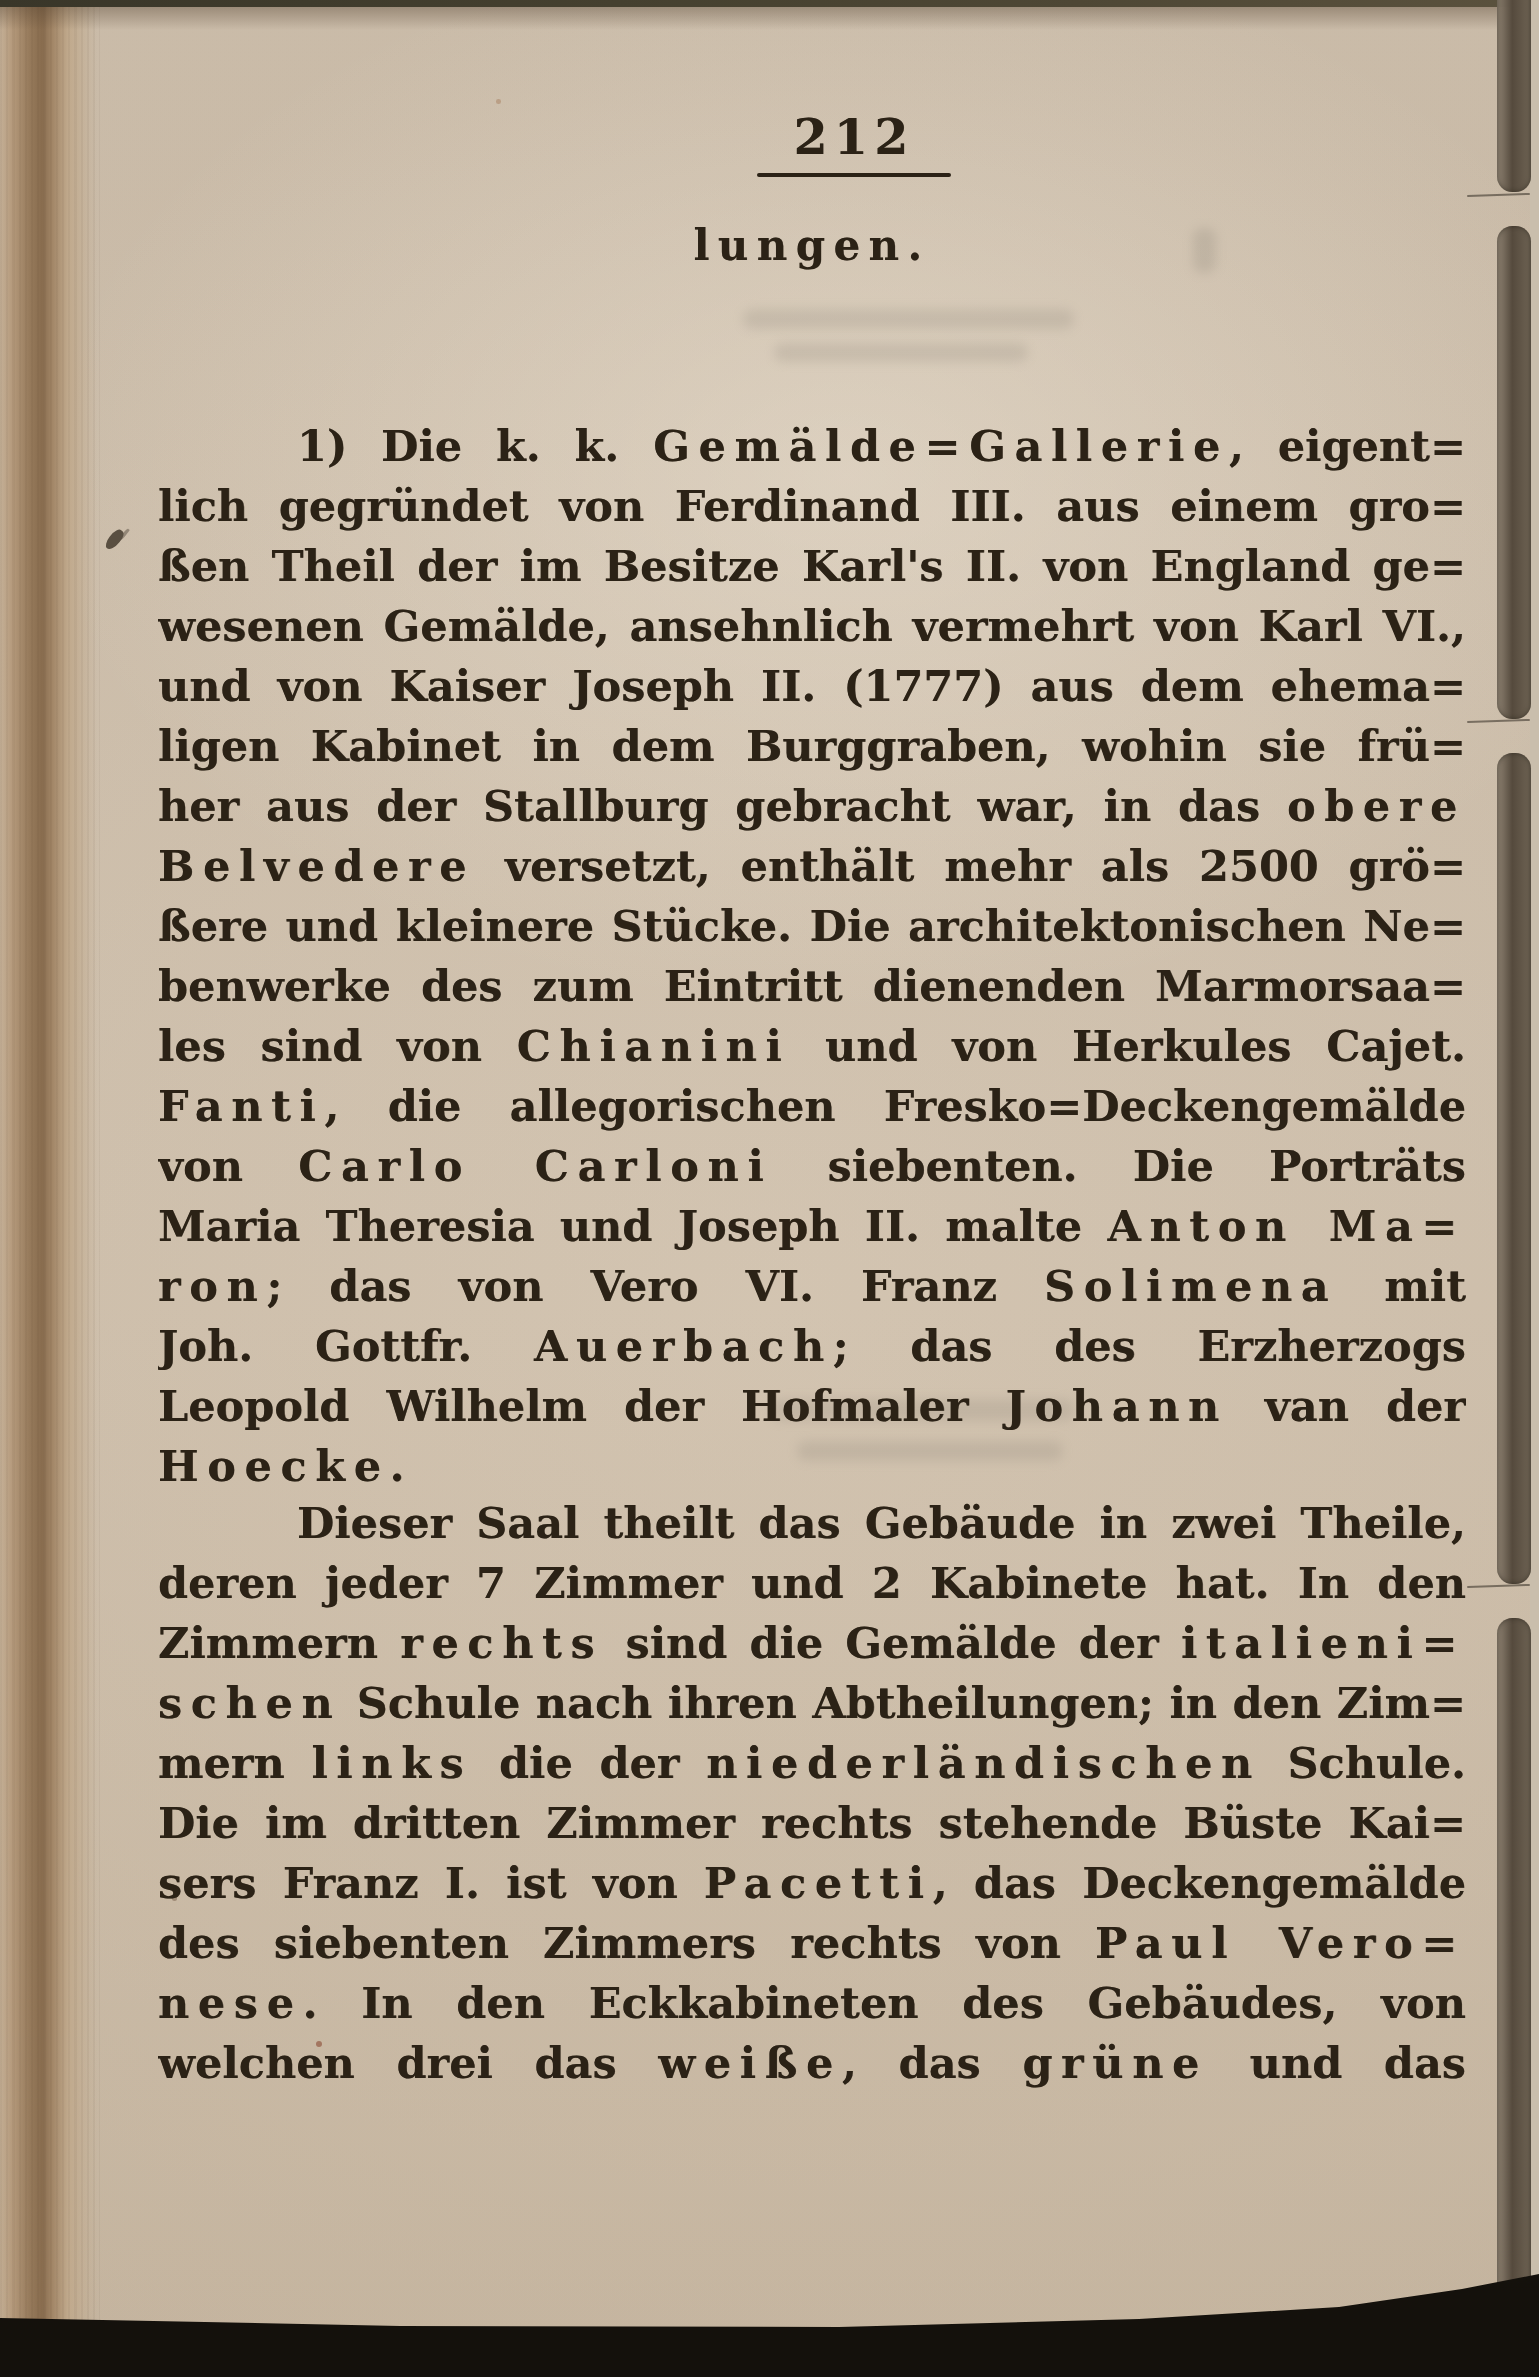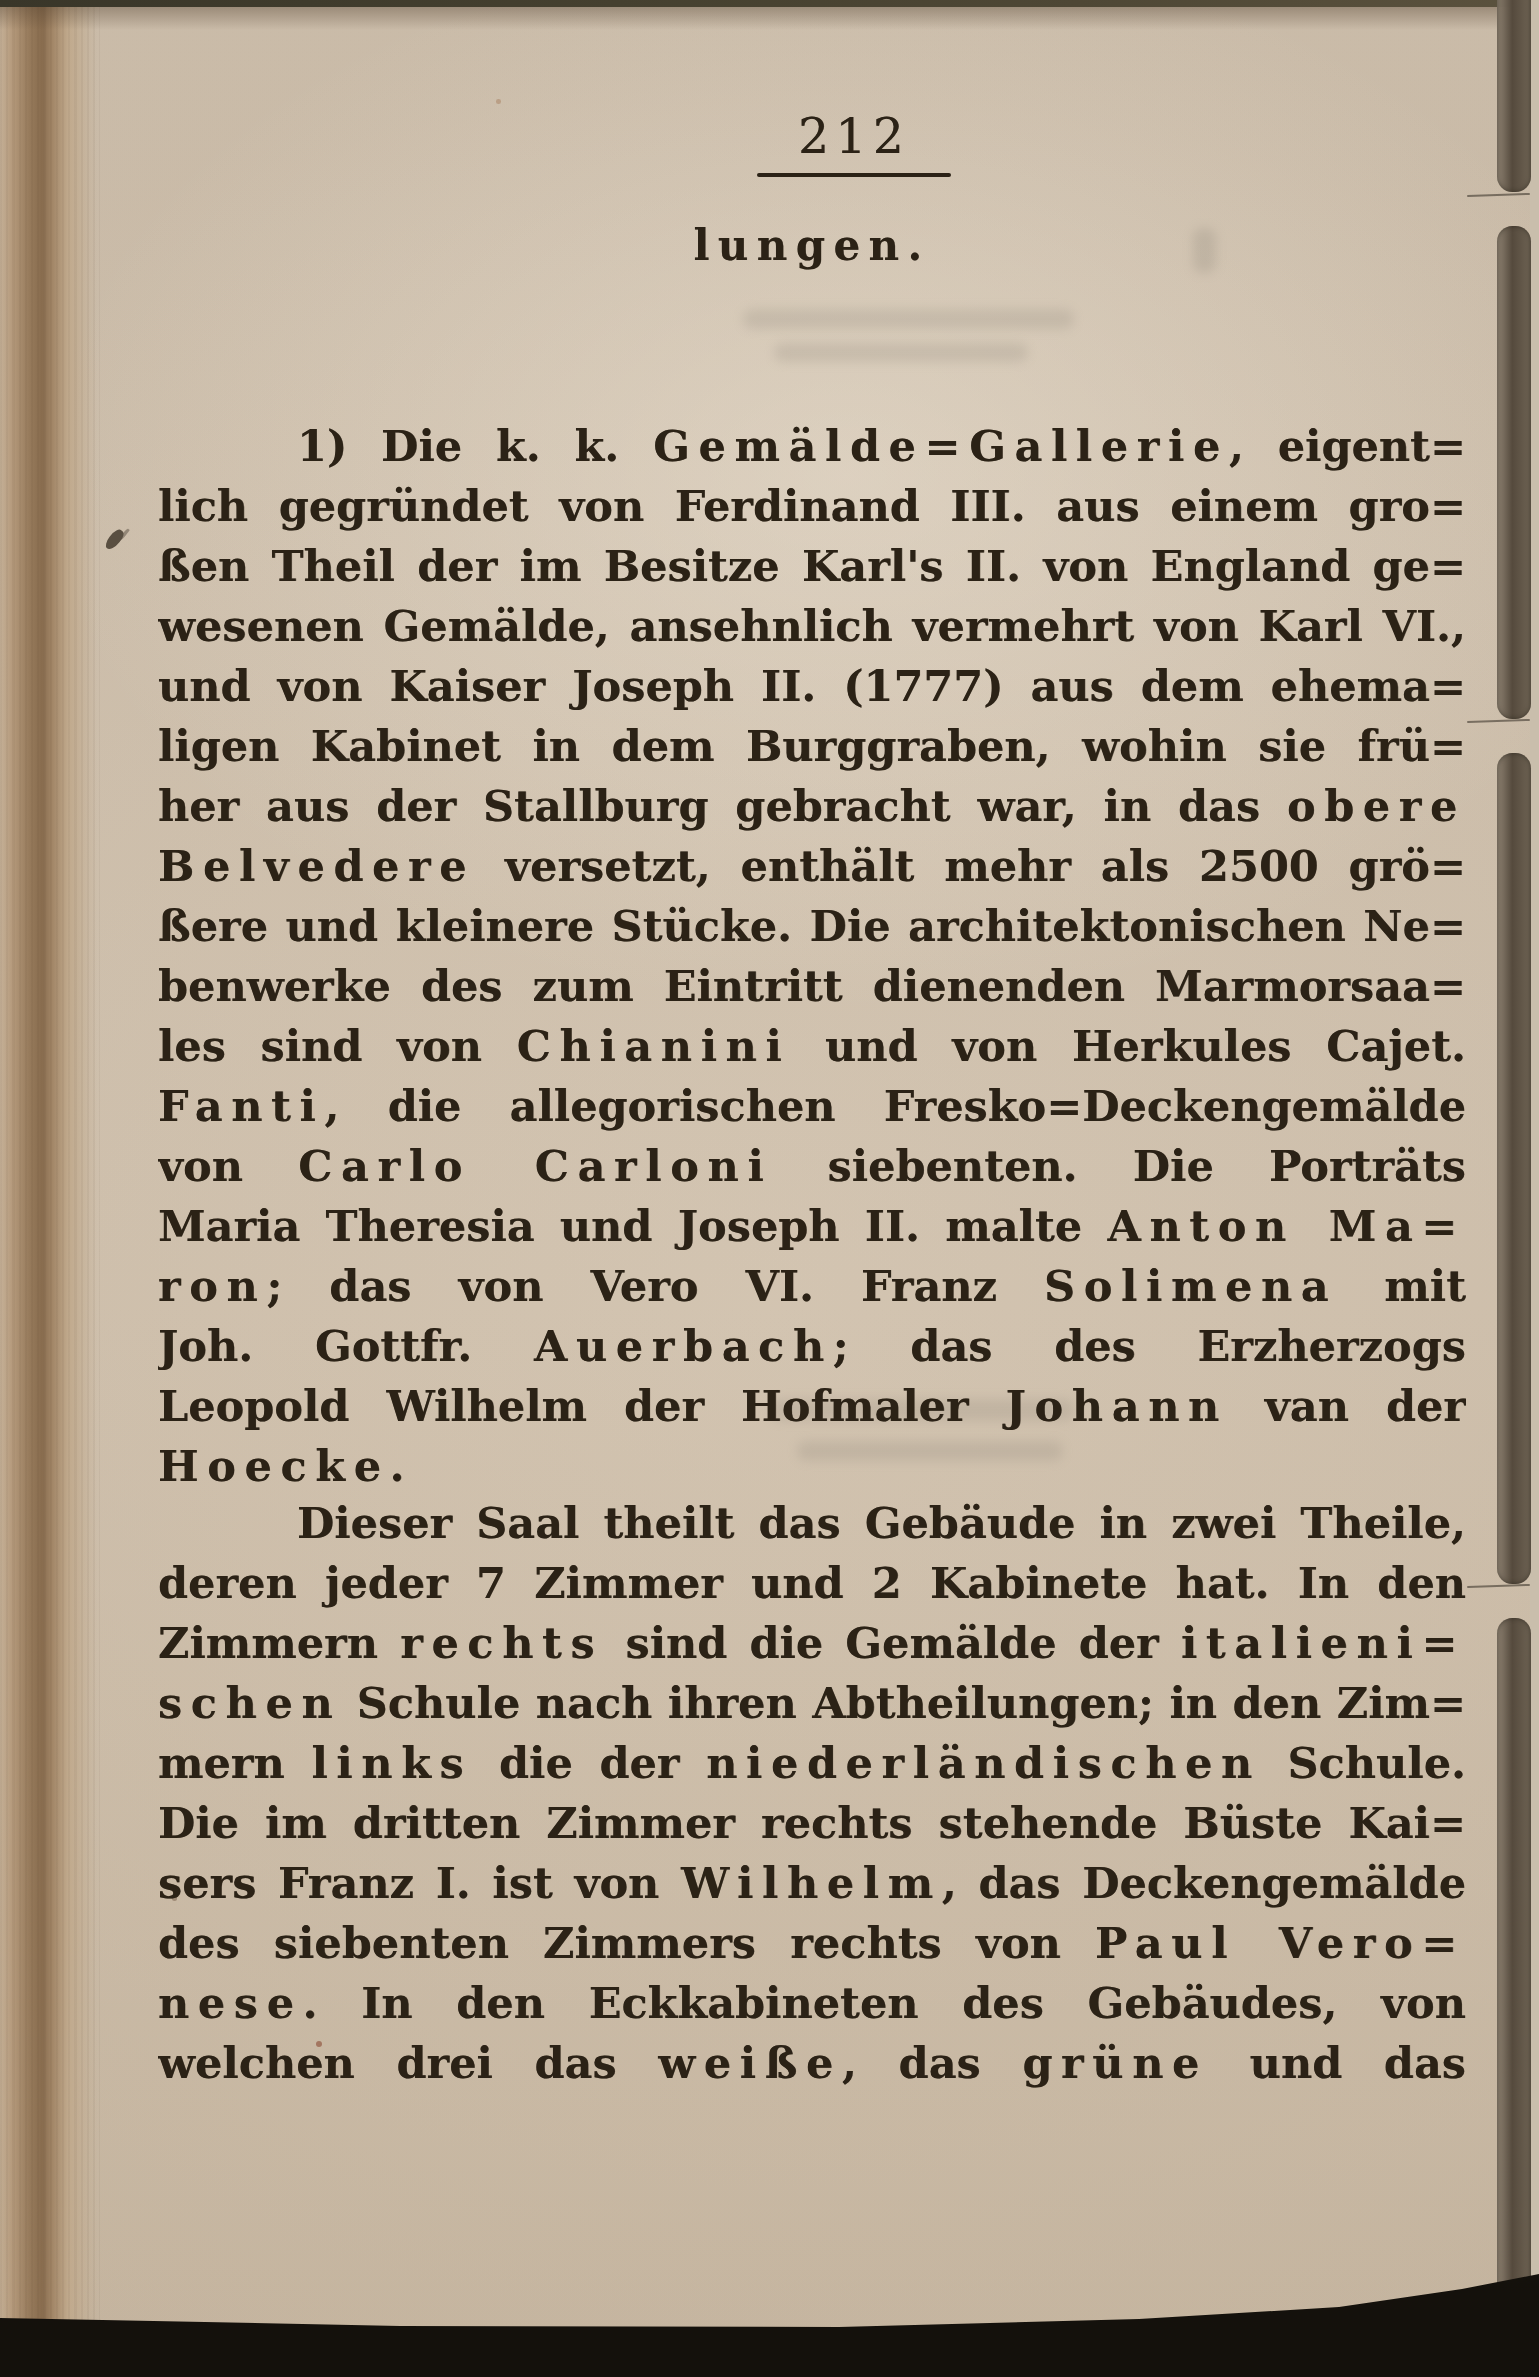--- a/index.html
+++ b/index.html
@@ -56,21 +56,21 @@
   
   .bottom-band{
     position:absolute;inset:0;background:#14110c;
     clip-path:polygon(0 2318px,400px 2326px,839px 2327px,1139px 2319px,
       1339px 2307px,1462px 2289px,1539px 2274px,1539px 2377px,0 2377px);
   }
   
   .textcol{position:absolute;left:158px;width:1308px;top:0;color:#2b2216;}
   .pagenum-wrap{position:absolute;left:0;right:0;top:106px;text-align:center;
     transform:translateX(42px);}
-  .pagenum{font-size:49px;font-weight:400;letter-spacing:6.2px;line-height:62px;
+  .pagenum{font-size:49px;font-weight:700;letter-spacing:6.2px;line-height:62px;
     text-shadow:0.3px 0.3px 0.5px rgba(43,35,24,.6);}
   .pagenum-rule{width:194px;height:4.6px;margin:4.6px auto 0;background:#2b2216;border-radius:2.3px;}
   .heading{position:absolute;left:0;width:100%;top:209px;}
   .para{position:absolute;left:0;width:100%;margin-top:48px;}
   .para-1{top:368px;}
   .para-2{top:1445px;}
   .tline{
     height:60px;line-height:60px;font-size:43px;font-weight:700;
     text-align:justify;overflow:hidden;white-space:normal;
     text-shadow:0.3px 0.3px 0.5px rgba(43,35,24,.55);
@@ -155,21 +155,21 @@
         <div class="tline"><span class="seg">Leopold Wilhelm der Hofmaler </span><span class="seg spaced">Johann</span><span class="seg"> van der</span></div>
         <div class="tline nojust"><span class="seg spaced">Hoecke</span><span class="seg">.</span></div>
       </div>
     <div class="para para-2">
         <div class="tline indent"><span class="seg">Dieser Saal theilt das Gebäude in zwei Theile,</span></div>
         <div class="tline"><span class="seg">deren jeder 7 Zimmer und 2 Kabinete hat. In den</span></div>
         <div class="tline"><span class="seg">Zimmern </span><span class="seg spaced">rechts</span><span class="seg"> sind die Gemälde der </span><span class="seg spaced">italieni=</span></div>
         <div class="tline"><span class="seg spaced">schen</span><span class="seg"> Schule nach ihren Abtheilungen; in den Zim=</span></div>
         <div class="tline"><span class="seg">mern </span><span class="seg spaced">links</span><span class="seg"> die der </span><span class="seg spaced">niederländischen</span><span class="seg"> Schule.</span></div>
         <div class="tline"><span class="seg">Die im dritten Zimmer rechts stehende Büste Kai=</span></div>
-        <div class="tline"><span class="seg">sers Franz I. ist von </span><span class="seg spaced">Wilhelm</span><span class="seg">, das Deckengemälde</span></div>
+        <div class="tline"><span class="seg">sers Franz I. ist von </span><span class="seg spaced">Pacetti</span><span class="seg">, das Deckengemälde</span></div>
         <div class="tline"><span class="seg">des siebenten Zimmers rechts von </span><span class="seg spaced">Paul Vero=</span></div>
         <div class="tline"><span class="seg spaced">nese</span><span class="seg">. In den Eckkabineten des Gebäudes, von</span></div>
         <div class="tline"><span class="seg">welchen drei das </span><span class="seg spaced">weiße</span><span class="seg">, das </span><span class="seg spaced">grüne</span><span class="seg"> und das</span></div>
       </div>
   </div>
 
   <div class="bottom-band"></div>
 </div>
 
 

